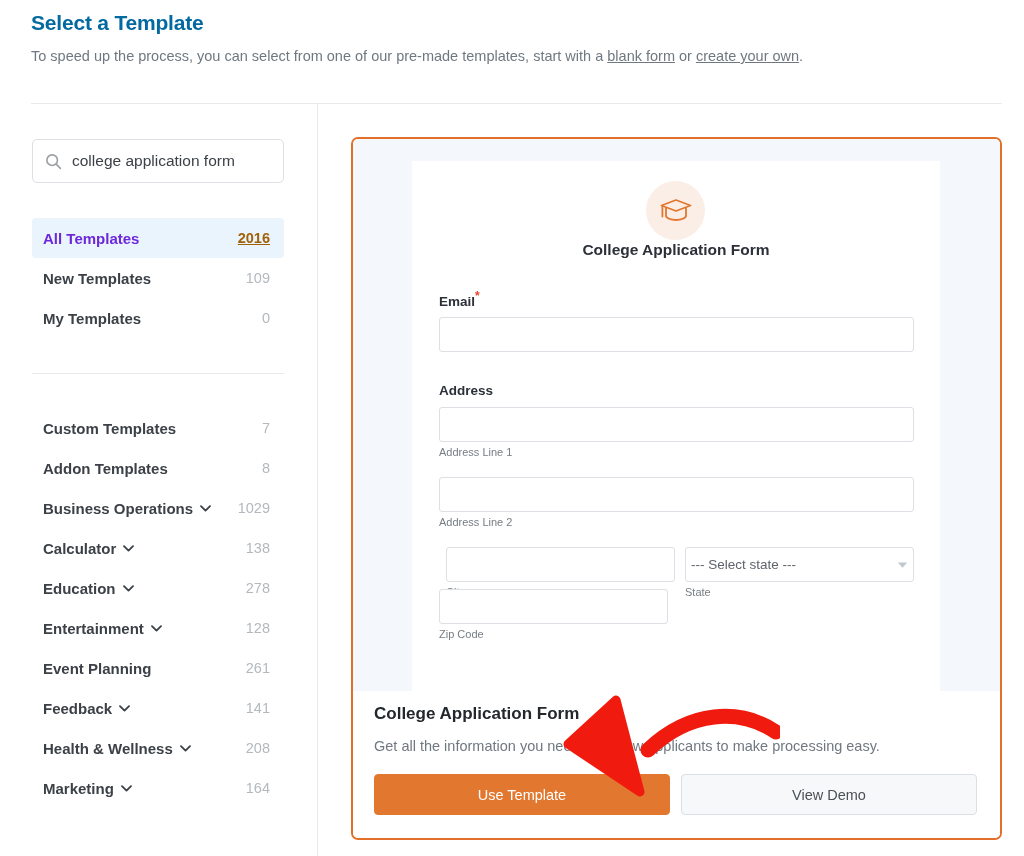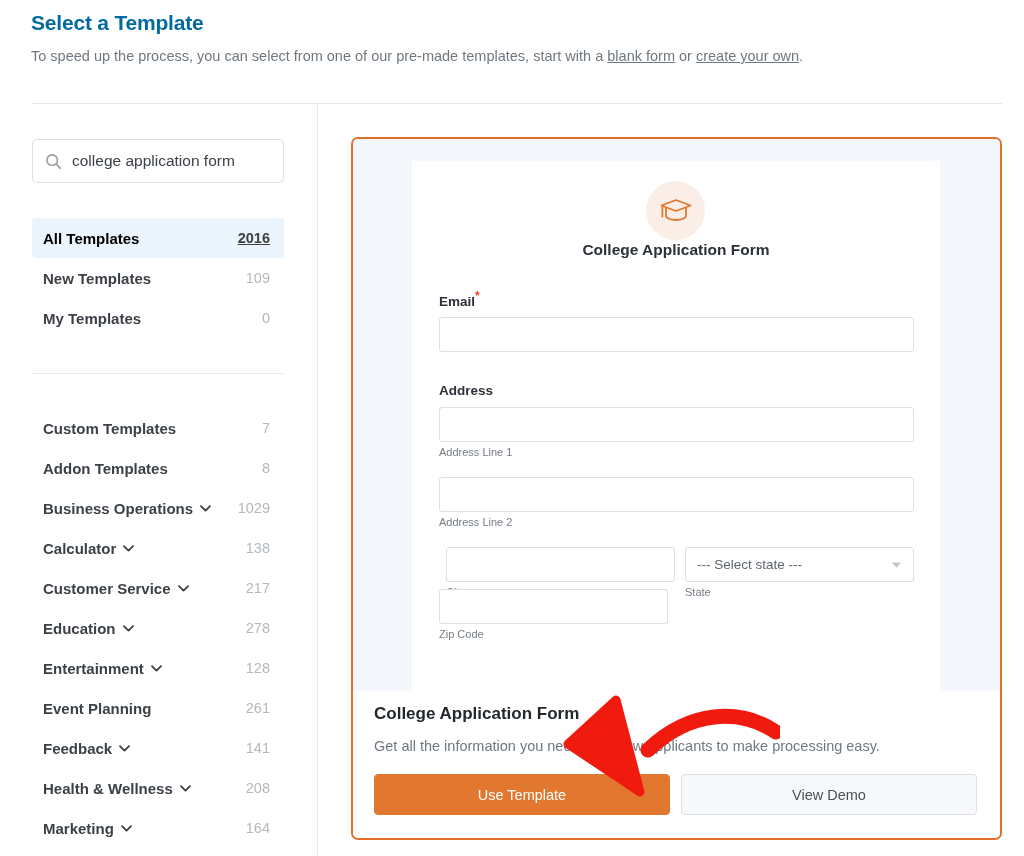--- a/index.html
+++ b/index.html
@@ -115,22 +115,22 @@
     gap: 7px;
     white-space: nowrap;
   }
   .nav-item .nav-count {
     font-size: 14.5px;
     color: #b4b9be;
   }
   .nav-item.active {
     background: #eaf4fd;
   }
-  .nav-item.active .nav-label { color: #000000; }
-  .nav-item.active .nav-count { color: #404040; font-weight: bold; text-decoration: underline; }
+  .nav-item.active .nav-label { color: #6d28d9; }
+  .nav-item.active .nav-count { color: #a16207; font-weight: bold; text-decoration: underline; }
   .chev {
     display: inline-block;
     width: 11px; height: 7px;
     flex: 0 0 auto;
   }
   #nav-divider {
     position: absolute;
     left: 32px; top: 269px;
     width: 252px;
     height: 1px;
@@ -216,21 +216,21 @@
   .select-input {
     border: 1px solid #dcdfe3;
     border-radius: 3px;
     background: #fff;
     box-sizing: border-box;
     height: 35px;
     width: 100%;
     display: flex;
     align-items: center;
     justify-content: space-between;
-    padding: 0 11px;
+    padding: 0 5px;
     font-size: 13.5px;
     color: #5d646b;
   }
   .caret {
     width: 11px; height: 8px;
     display: block;
   }
 
   
   #field-email   { left: 27px; top: 129px; width: 475px; }
@@ -362,29 +362,20 @@
         <div class="nav-label">
           <span>Calculator</span>
           <svg class="chev" viewBox="0 0 11 7">
             <path d="M1 1.2 L5.5 5.6 L10 1.2" fill="none" stroke="#3c4147" stroke-width="1.8" stroke-linecap="round" stroke-linejoin="round"></path>
           </svg>
         </div>
         <div class="nav-count">138</div>
       </div>
       <div class="nav-item">
         <div class="nav-label">
-          <span>Customer Service</span>
-          <svg class="chev" viewBox="0 0 11 7">
-            <path d="M1 1.2 L5.5 5.6 L10 1.2" fill="none" stroke="#3c4147" stroke-width="1.8" stroke-linecap="round" stroke-linejoin="round"></path>
-          </svg>
-        </div>
-        <div class="nav-count">217</div>
-      </div>
-      <div class="nav-item">
-        <div class="nav-label">
           <span>Education</span>
           <svg class="chev" viewBox="0 0 11 7">
             <path d="M1 1.2 L5.5 5.6 L10 1.2" fill="none" stroke="#3c4147" stroke-width="1.8" stroke-linecap="round" stroke-linejoin="round"></path>
           </svg>
         </div>
         <div class="nav-count">278</div>
       </div>
       <div class="nav-item">
         <div class="nav-label">
           <span>Entertainment</span>

